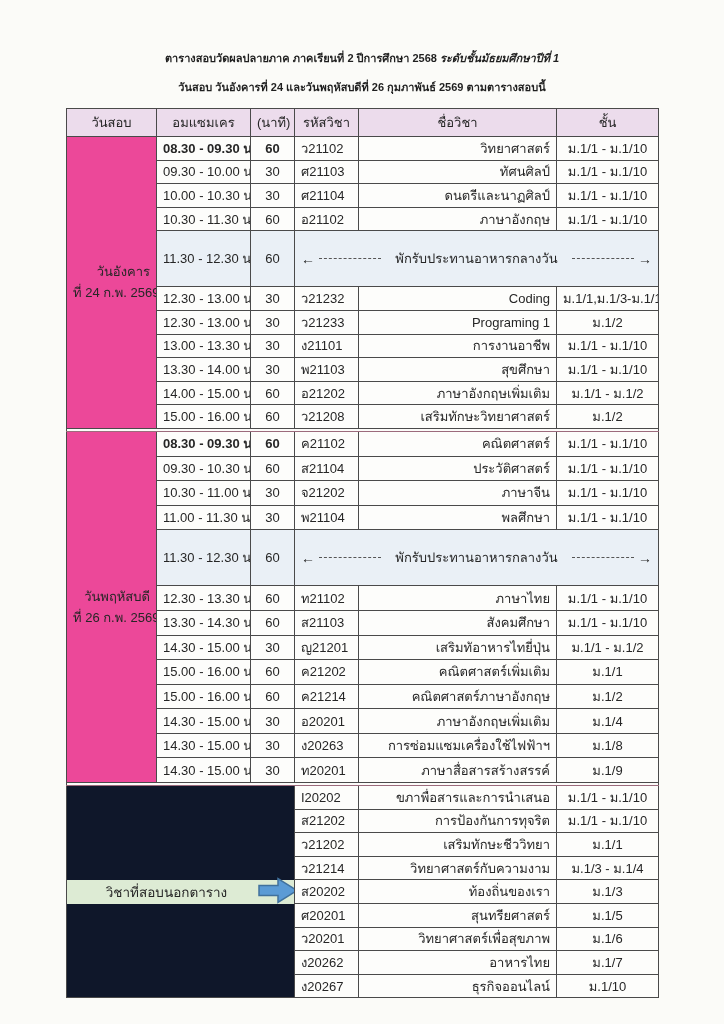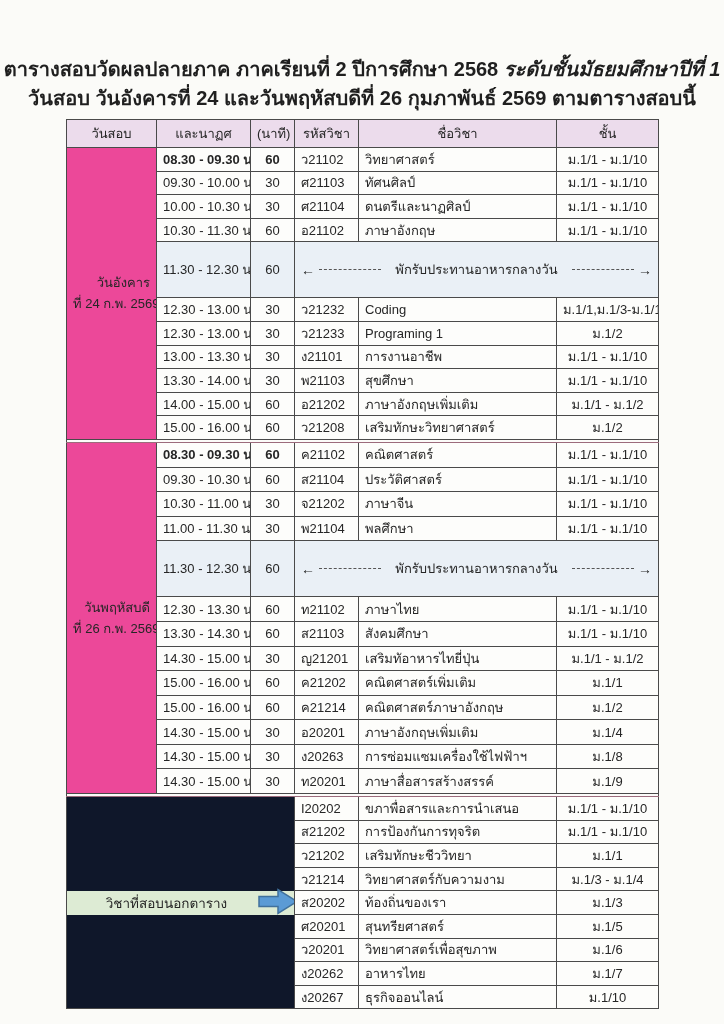--- a/index.html
+++ b/index.html
@@ -4,21 +4,21 @@
 <style>
   html,body{margin:0;padding:0;}
   body{
     width:724px;height:1024px;
     background:#fbfbf8;
     font-family:"Liberation Sans","DejaVu Sans",sans-serif;
     color:#262626;
     position:relative;
   }
   .page{width:724px;height:1024px;overflow:hidden;position:relative;}
-  .titles{margin-top:55px;text-align:center;line-height:29px;font-weight:bold;font-size:20px;color:#1f1f1f;}
+  .titles{margin-top:44px;text-align:center;line-height:29px;font-weight:bold;font-size:11px;color:#1f1f1f;}
   .titles .it{font-style:italic;}
   table.exam{
     border-collapse:collapse;
     margin:6px 0 0 66px;
     width:592px;
     table-layout:fixed;
     background:#fdfdfb;
   }
   table.exam th, table.exam td{
     border:1px solid #4a4a4a;
@@ -34,21 +34,21 @@
     font-weight:normal;
     text-align:center;
     font-size:13.5px;
     margin-top:32px;
   }
   tr.r td{height:22.6px;}
   tr.r2 td{height:23.6px;}
   td.c-time{text-align:center;}
   td.c-min{text-align:center;margin-left:7px;}
   td.c-code{}
-  td.c-subj{text-align:left;}
+  td.c-subj{text-align:right;}
   td.c-class{text-align:center;}
   td.bold{font-weight:bold;}
   td.day-cell{text-align:right;vertical-align:middle;font-size:13.5px;line-height:21px;background:#ec4899;}
   tr.lunch td{background:var(--lunch-bg);}
   td.lunch-cell{padding:0 8px;}
   .lunch-wrap{display:flex;align-items:center;gap:4px;}
   .lunch-wrap .arr{font-size:14px;line-height:1;}
   .lunch-wrap .leader{flex:1;border-bottom:1.2px dashed #555;height:1px;transform:translateY(-1px);}
   .lunch-wrap .lbl{padding:17px 10px;}
   tr.sep td{
@@ -82,21 +82,21 @@
       <col style="width:90px">
         <col style="width:94px">
         <col style="width:44px">
       <col style="width:64px">
         <col style="width:198px">
         <col style="width:102px">
     </colgroup>
     <thead>
       <tr>
         <th>วันสอบ</th>
-        <th>และนาฏศ</th>
+        <th>อมแซมเคร</th>
         <th>(นาที)</th>
         <th>รหัสวิชา</th>
         <th>ชื่อวิชา</th>
         <th>ชั้น</th>
       </tr>
     </thead>
     <tbody id="tbody">
         <tr class="r">
           <td class="day-cell" rowspan="11">
             <div>วันอังคาร</div>

